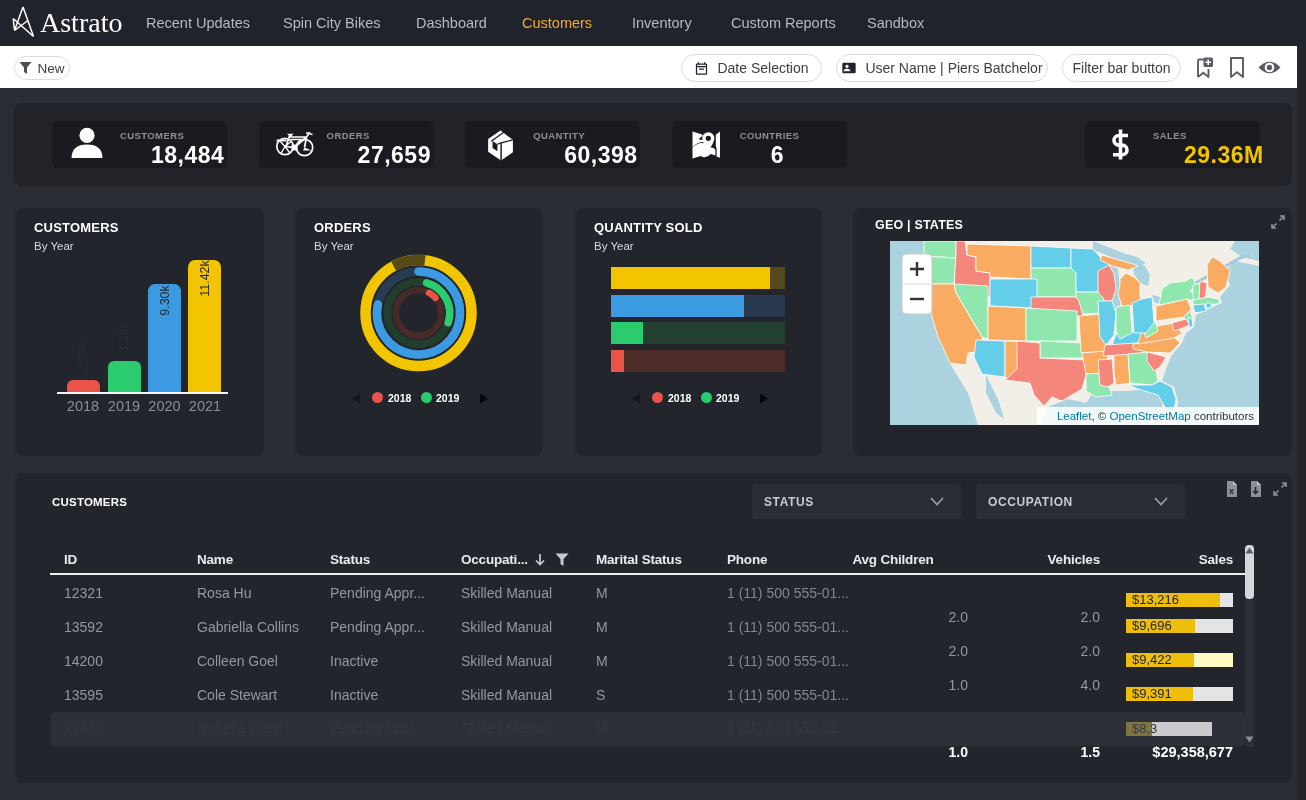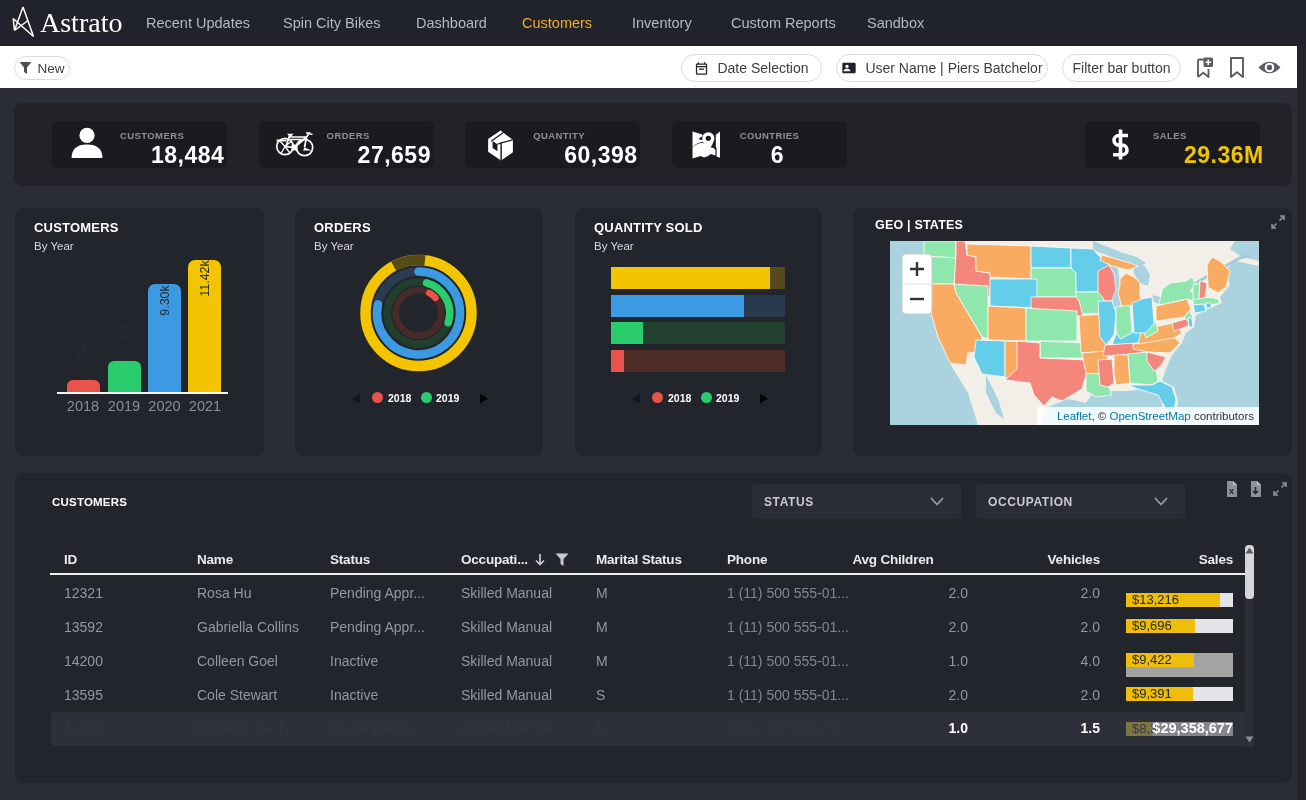--- a/index.html
+++ b/index.html
@@ -22,21 +22,21 @@
   .csub { position:absolute; color:#d8dade; font-size:11.5px; }
 
   
   .kcard { position:absolute; width:175px; height:47px; background:#191b21; border-radius:6px; }
   .klabel { position:absolute; left:68px; top:8.5px; color:#8d9096; font-size:9.5px; font-weight:bold; letter-spacing:0.4px; }
   .kval { position:absolute; left:68px; top:21px; color:#fff; font-size:23px; font-weight:bold; letter-spacing:0.5px;margin-left:31px; }
 
   
   .th { position:absolute; color:#e9eaec; font-size:13.5px; font-weight:bold; letter-spacing:-0.2px; }
   .td { position:absolute; color:#94979f; font-size:14px;text-align:center; }
-  .tdr { position:absolute; color:#94979f; font-size:14px; text-align:right; }
+  .tdr { position:absolute; color:#94979f; font-size:14px; text-align:right;margin-top:24px; }
 </style>
 </head>
 <body>
 
 <div id="nav">
   <svg class="abs" style="left:12px;top:5px" width="23" height="34" viewBox="0 0 23 34">
     <g fill="none" stroke="#fff" stroke-width="1.5" stroke-linejoin="round">
       <path d="M11 2 L2.5 25.5 M11 2 L21.5 31.5 M1.2 13.5 L21.5 31.5 M1.2 13.5 L2.5 25.5 M2.5 25.5 L16 15.5"></path>
     </g>
   </svg>
@@ -382,21 +382,21 @@
   </div>
 
   <div class="td" style="left:49px;top:180px">14200</div>
   <div class="td" style="left:182px;top:180px">Colleen Goel</div>
   <div class="td" style="left:315px;top:180px">Inactive</div>
   <div class="td" style="left:446px;top:180px">Skilled Manual</div>
   <div class="td" style="left:581px;top:180px">M</div>
   <div class="td" style="left:712px;top:180px;color:#83868d">1 (11) 500 555-01...</div>
   <div class="tdr" style="left:853px;top:180px;width:100px">1.0</div>
   <div class="tdr" style="left:985px;top:180px;width:100px">4.0</div>
-  <div class="abs" style="left:1111px;top:180px;width:107px;height:24px;background:#a3a3a3">
+  <div class="abs" style="left:1111px;top:180px;width:107px;height:14px;background:#fef9c3">
     <div class="abs" style="left:0;top:0;width:68px;height:14px;background:#eebe0a"></div>
     <span class="abs" style="left:6px;top:0px;color:#23262d;font-size:13px;line-height:14px">$9,422</span>
   </div>
 
   <div class="td" style="left:49px;top:214px">13595</div>
   <div class="td" style="left:182px;top:214px">Cole Stewart</div>
   <div class="td" style="left:315px;top:214px">Inactive</div>
   <div class="td" style="left:446px;top:214px">Skilled Manual</div>
   <div class="td" style="left:581px;top:214px">S</div>
   <div class="td" style="left:712px;top:214px;color:#83868d">1 (11) 500 555-01...</div>
@@ -407,21 +407,21 @@
     <span class="abs" style="left:6px;top:0px;color:#23262d;font-size:13px;line-height:14px">$9,391</span>
   </div>
 
   <div class="abs" style="left:36px;top:239px;width:1194px;height:34px;background:#2d3039;border-radius:4px">
     <div class="td" style="left:13px;top:8px;color:#33363f">14830</div>
     <div class="td" style="left:146px;top:8px;color:#33363f">Isabella Ward</div>
     <div class="td" style="left:279px;top:8px;color:#33363f">Pending Appr...</div>
     <div class="td" style="left:410px;top:8px;color:#33363f">Skilled Manual</div>
     <div class="td" style="left:545px;top:8px;color:#33363f">M</div>
     <div class="td" style="left:676px;top:8px;color:#33363f">1 (11) 500 555-01...</div>
-    <div class="abs" style="left:1075px;top:10px;width:107px;height:14px;background:#a3a3a3;opacity:0.75">
+    <div class="abs" style="left:1075px;top:10px;width:86px;height:14px;background:#ffffff;opacity:0.75">
       <div class="abs" style="left:0;top:0;width:26px;height:14px;background:#9a8c47"></div>
       <span class="abs" style="left:6px;top:0px;color:#3a3d44;font-size:13px;line-height:14px">$8,3</span>
     </div>
     <div class="tdr" style="left:817px;top:8px;width:100px;color:#fff;font-weight:bold">1.0</div>
     <div class="tdr" style="left:949px;top:8px;width:100px;color:#fff;font-weight:bold">1.5</div>
     <div class="tdr" style="left:1052px;top:8px;width:130px;color:#fff;font-weight:bold;font-size:14.5px">$29,358,677</div>
   </div>
 
   <div class="abs" style="left:1230px;top:72px;width:9px;height:202px;background:#2b2e36"></div>
   <div class="abs" style="left:1230px;top:72px;width:9px;height:54px;background:#d4d6d9;border-radius:4px"></div>

